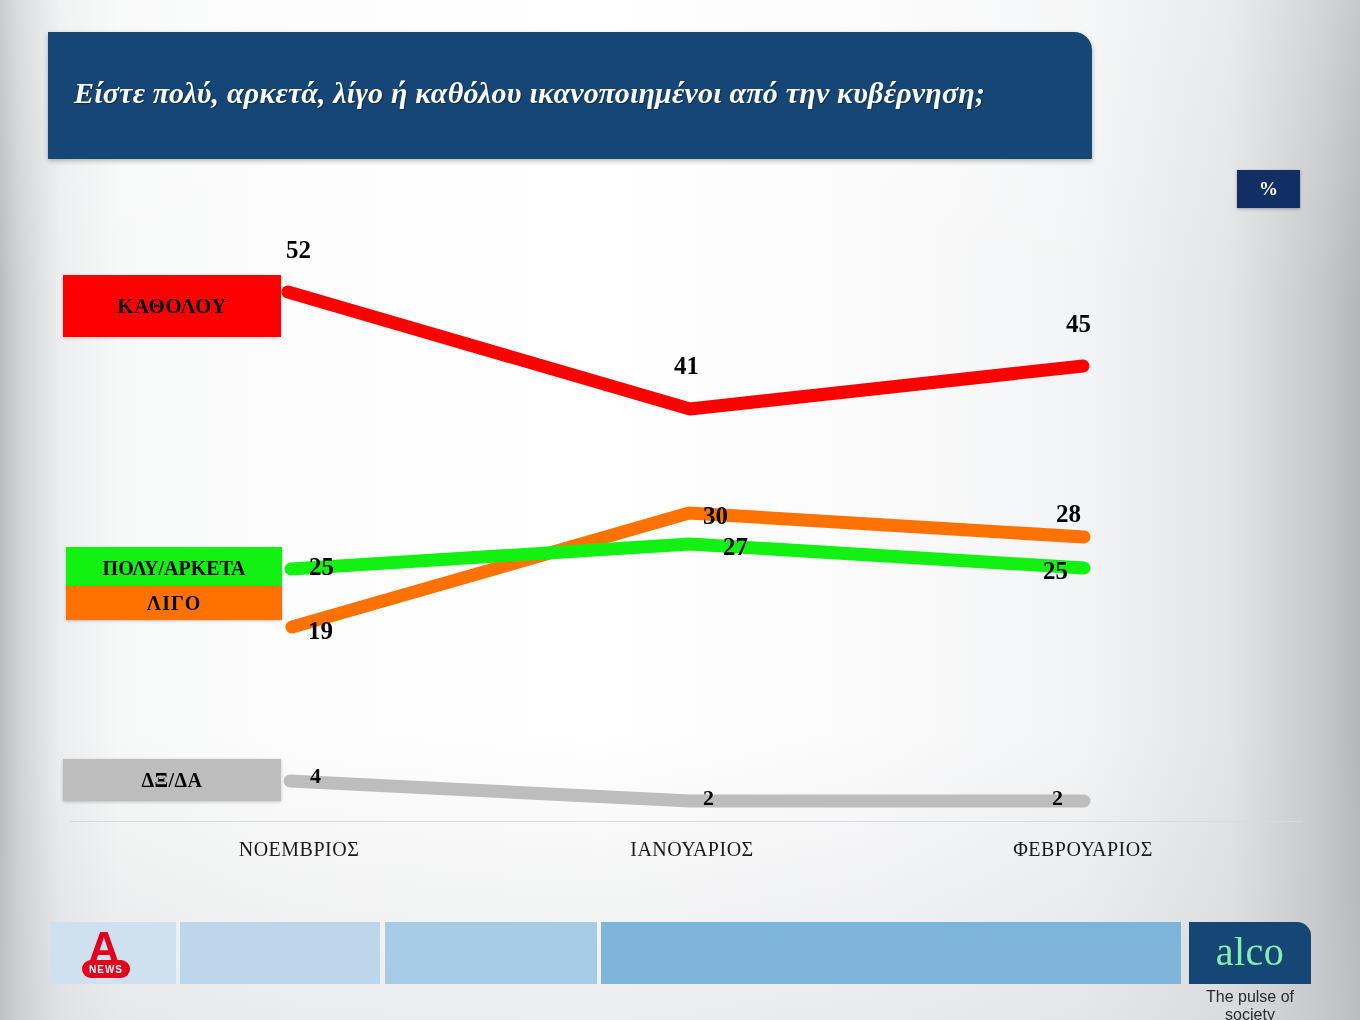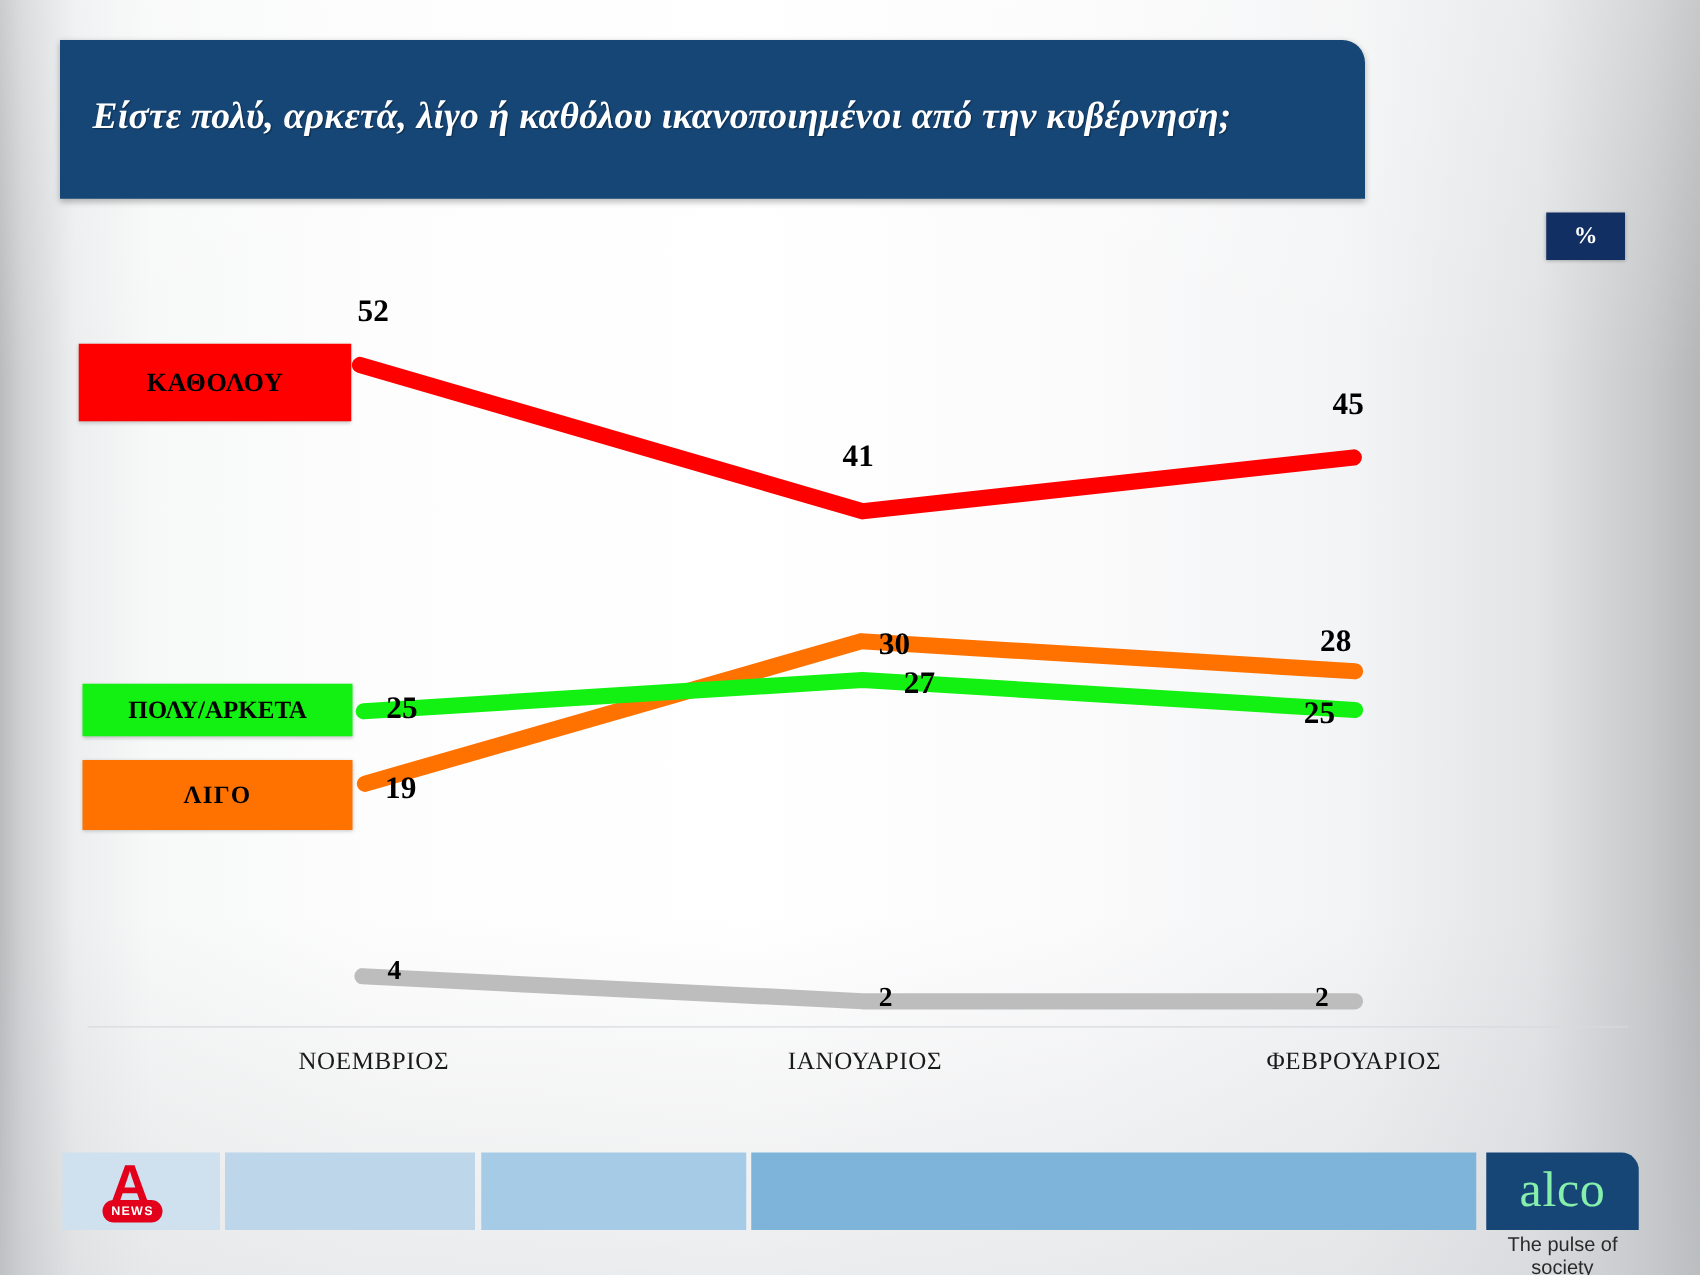--- a/index.html
+++ b/index.html
@@ -95,21 +95,21 @@
   }
   .chip-kathol {
     left: 63px; top: 275px; width: 218px; height: 62px;
     background: #fe0000; font-size: 21px; letter-spacing: 0.5px;
   }
   .chip-poly {
     left: 66px; top: 547px; width: 216px; height: 42px;
     background: #12f112; font-size: 20px;
   }
   .chip-ligo {
-    left: 66px; top: 608px; width: 216px; height: 56px;
+    left: 66px; top: 586px; width: 216px; height: 34px;
     background: #ff7200; font-size: 20px; letter-spacing: 1px;
   }
   .chip-dxda {
     left: 63px; top: 759px; width: 218px; height: 42px;
     background: #bdbdbd; font-size: 20px; letter-spacing: 0.5px;
   }
 
   
   #plot {
     position: absolute;
@@ -237,20 +237,23 @@
 
   <div class="chip chip-kathol">
     <span>ΚΑΘΟΛΟΥ</span>
   </div>
   <div class="chip chip-poly">
     <span>ΠΟΛΥ/ΑΡΚΕΤΑ</span>
   </div>
   <div class="chip chip-ligo">
     <span>ΛΙΓΟ</span>
   </div>
+  <div class="chip chip-dxda">
+    <span>ΔΞ/ΔΑ</span>
+  </div>
 
   <svg id="plot" viewBox="0 0 1360 1020">
 
     <polyline points="288,292 690,409 1083,366" fill="none" stroke="#FE0000" stroke-width="13" stroke-linecap="round" stroke-linejoin="round"></polyline>
 
     <polyline points="292,627 689,513 1084,537" fill="none" stroke="#FF7200" stroke-width="13" stroke-linecap="round" stroke-linejoin="round"></polyline>
 
     <polyline points="291,569 690,544 1084,568" fill="none" stroke="#12F112" stroke-width="13" stroke-linecap="round" stroke-linejoin="round"></polyline>
 
     <polyline points="290,781 690,801 1084,801" fill="none" stroke="#BDBDBD" stroke-width="13" stroke-linecap="round" stroke-linejoin="round"></polyline>

